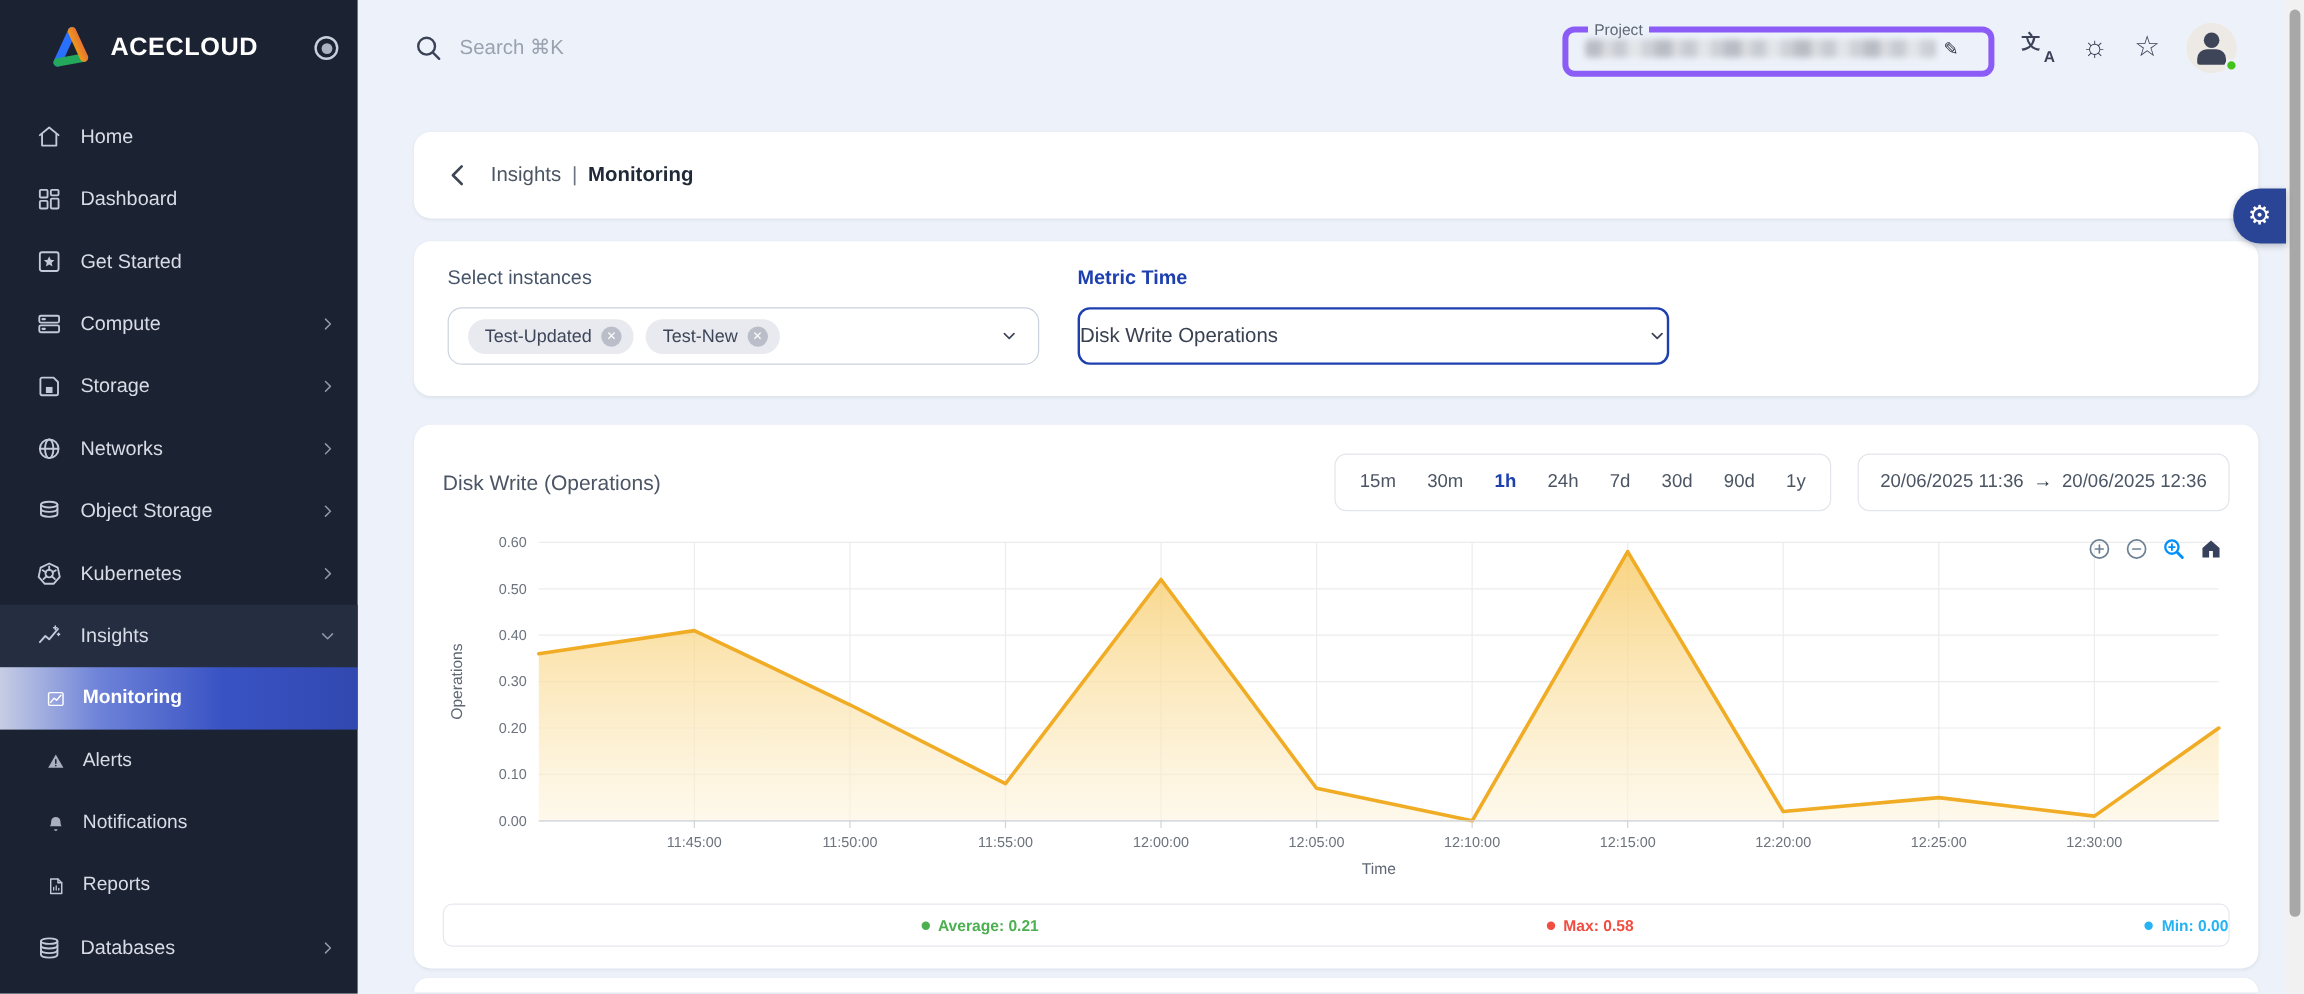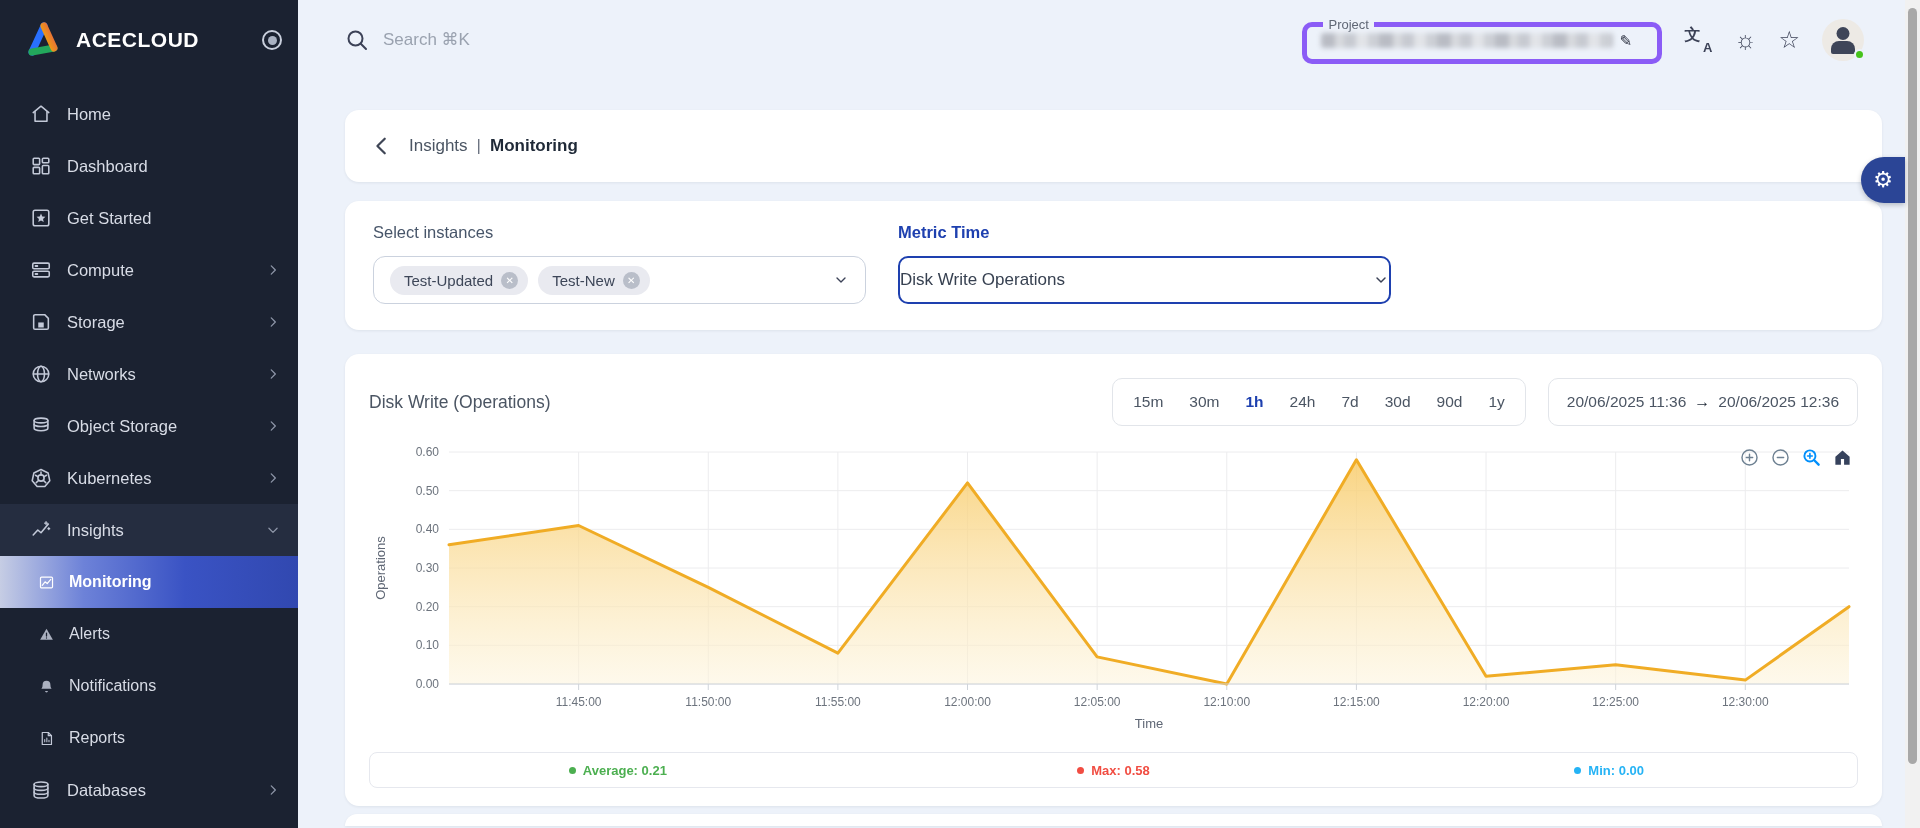--- a/index.html
+++ b/index.html
@@ -2,21 +2,21 @@
 <html><head>
 <meta charset="utf-8">
 <style>
   * { margin:0; padding:0; box-sizing:border-box; }
   html,body { width:1920px; height:828px; overflow:hidden;
     font-family:"Liberation Sans","DejaVu Sans",sans-serif; background:#EDF2FA; }
 
   
   .sidebar { position:absolute; left:0; top:0; width:298px; height:828px;
     background:#1B2231; color:#D8DCE6; z-index:5; }
-  .logo-row { display:flex; align-items:center; gap:12px; padding:20px 0 14px 24px; position:relative; }
+  .logo-row { display:flex; align-items:center; gap:12px; padding:20px 0 14px 40px; position:relative; }
   .logo-mark { width:40px; height:40px; flex:0 0 40px; }
   .logo-text { font-size:21px; font-weight:700; color:#FFFFFF; letter-spacing:.5px; }
   .collapse-ring { position:absolute; right:16px; top:30px; width:20px; height:20px;
     border:2px solid #C9CFDC; border-radius:50%; display:flex; align-items:center; justify-content:center; cursor:pointer; }
   .collapse-ring::after { content:""; width:9px; height:9px; border-radius:50%; background:#AAB2C2; }
   .nav { margin-top:14px; }
   .nav-item { display:flex; align-items:center; height:52px; padding:0 18px 0 30px;
     font-size:16.5px; color:#D8DCE6; cursor:pointer; position:relative; }
   .nav-item .nico { width:22px; height:22px; margin-right:15px; color:#C3C9D8; flex:0 0 22px; }
   .nav-item.sub { padding-left:38px; font-size:16px; }
@@ -92,21 +92,21 @@
   .range-btn.active { color:#1E40AF; font-weight:700; }
   .date-box { margin-left:22px; height:48px; border:1px solid #E2E5EA; border-radius:10px;
     display:flex; align-items:center; gap:8px; padding:0 18px; font-size:15.5px; color:#4B5563; cursor:pointer; }
   .date-arrow { color:#1F2937; font-size:16px; }
 
   .chart-zone { margin-top:10px; position:relative; }
   .chart-toolbar { position:absolute; right:6px; top:12px; display:flex; gap:12px; z-index:2; }
   .ct-icon { width:19px; height:19px; cursor:pointer; }
   .legend-box { margin-top:10px; height:36px; border:1px solid #E6E8EE; border-radius:8px;
     display:flex; align-items:center; }
-  .legend-item { flex:1; display:flex; align-items:center; justify-content:center; gap:7px;
+  .legend-item { flex:1; display:flex; align-items:center; justify-content:flex-end; gap:7px;
     font-size:13px; font-weight:700; }
   .legend-dot { width:7px; height:7px; border-radius:50%; }
 
   .next-card-sliver { margin-top:8px; height:12px; background:#FFFFFF; border-radius:14px 14px 0 0;
     box-shadow:0 1px 3px rgba(16,24,40,.07); }
 
   
   .gear-tab { position:absolute; right:15px; top:157px; width:44px; height:46px; background:#2B4596;
     border-radius:24px 0 0 24px; color:#FFFFFF; display:flex; align-items:center; justify-content:center;
     font-size:22px; cursor:pointer; z-index:10; box-shadow:0 2px 5px rgba(16,24,40,.25); }

